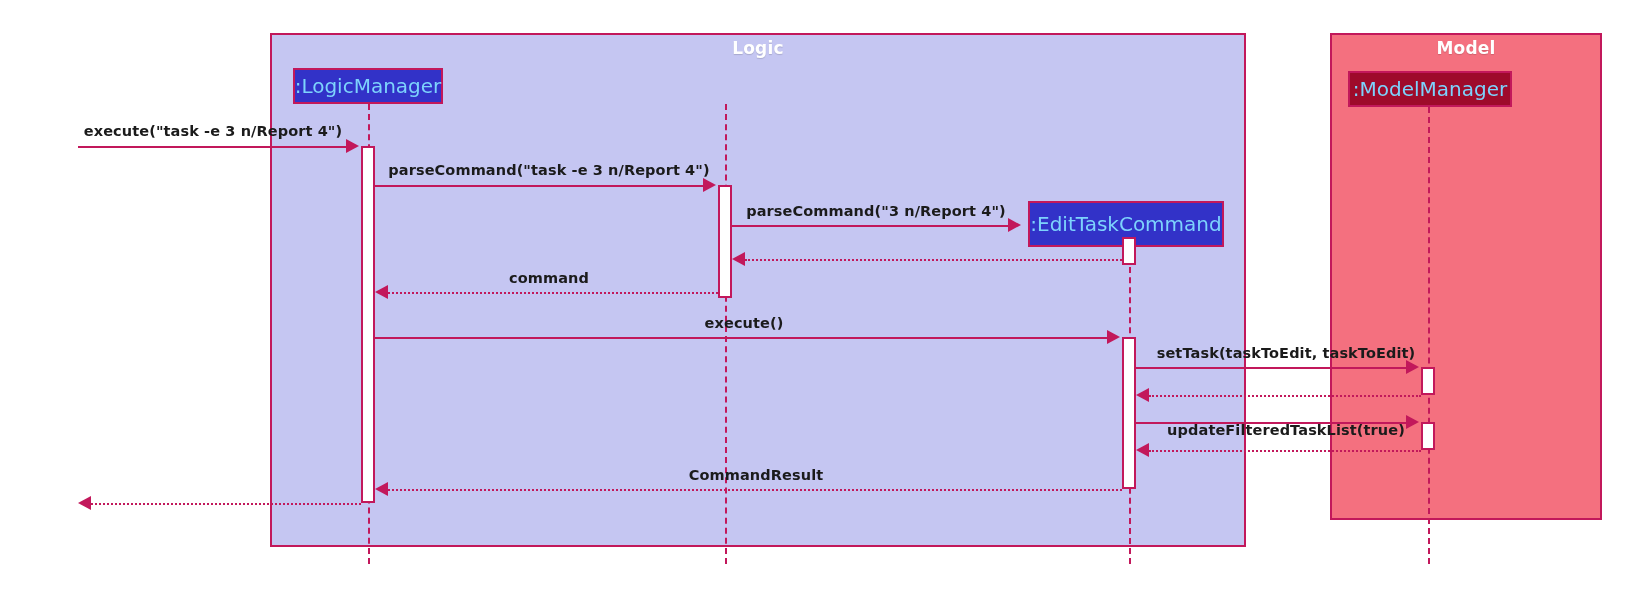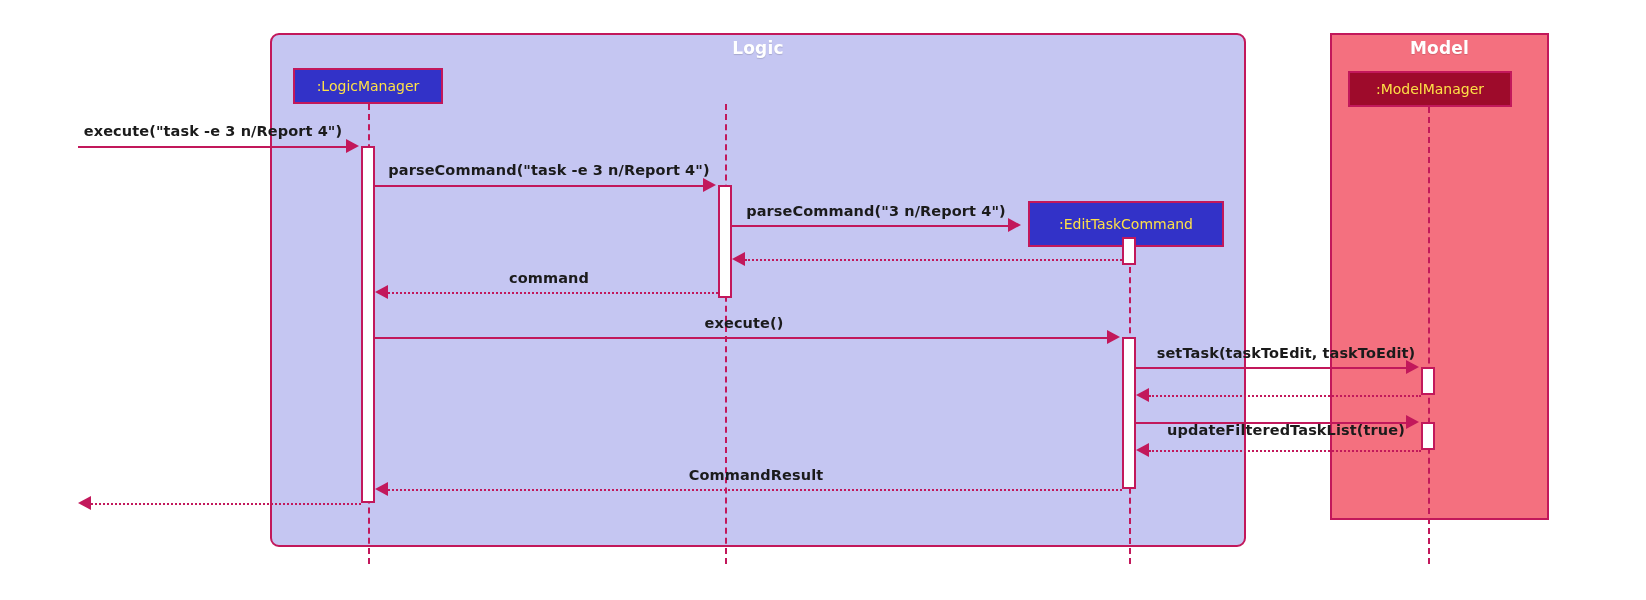--- a/index.html
+++ b/index.html
@@ -41,22 +41,22 @@
     font-size: 17px;
     letter-spacing: .2px;
     text-shadow: 0 1px 1px rgba(0,0,0,.15);
   }
 
   
   .participant {
     position: absolute;
     box-sizing: border-box;
     border: 2px solid #c2185b;
-    color: #fde047;
-    font-size: 14px;
+    color: #7dd3fc;
+    font-size: 20px;
     font-weight: 500;
     display: flex;
     align-items: center;
     justify-content: center;
     white-space: nowrap;
     padding: 0 10px;
   }
   .participant.logic-actor { background: #3232c8; }
   .participant.model-actor { background: #9e0b2b; }
 
@@ -107,25 +107,25 @@
     white-space: nowrap;
     letter-spacing: .1px;
   }
   .msg-label.center { transform: translateX(-50%); }
 </style>
 </head>
 <body>
 
 <div id="canvas">
 
-  <div class="package package-logic" style="left:270px; top:33px; width:976px; height:514px;border-radius:9px;">
+  <div class="package package-logic" style="left:270px; top:33px; width:976px; height:514px;">
     <div class="package-title">Logic</div>
   </div>
 
-  <div class="package package-model" style="left:1330px; top:33px; width:219px; height:487px;">
+  <div class="package package-model" style="left:1330px; top:33px; width:272px; height:487px;">
     <div class="package-title">Model</div>
   </div>
 
   <div class="lifeline" style="left:368px; top:104px; height:460px;"></div>
   <div class="lifeline" style="left:725px; top:104px; height:460px;"></div>
   <div class="lifeline" style="left:1129px; top:237px; height:327px;"></div>
   <div class="lifeline" style="left:1428px; top:107px; height:457px;"></div>
 
   <div class="participant logic-actor" style="left:293px; top:68px; width:150px; height:36px;">
     <span>:LogicManager</span>

